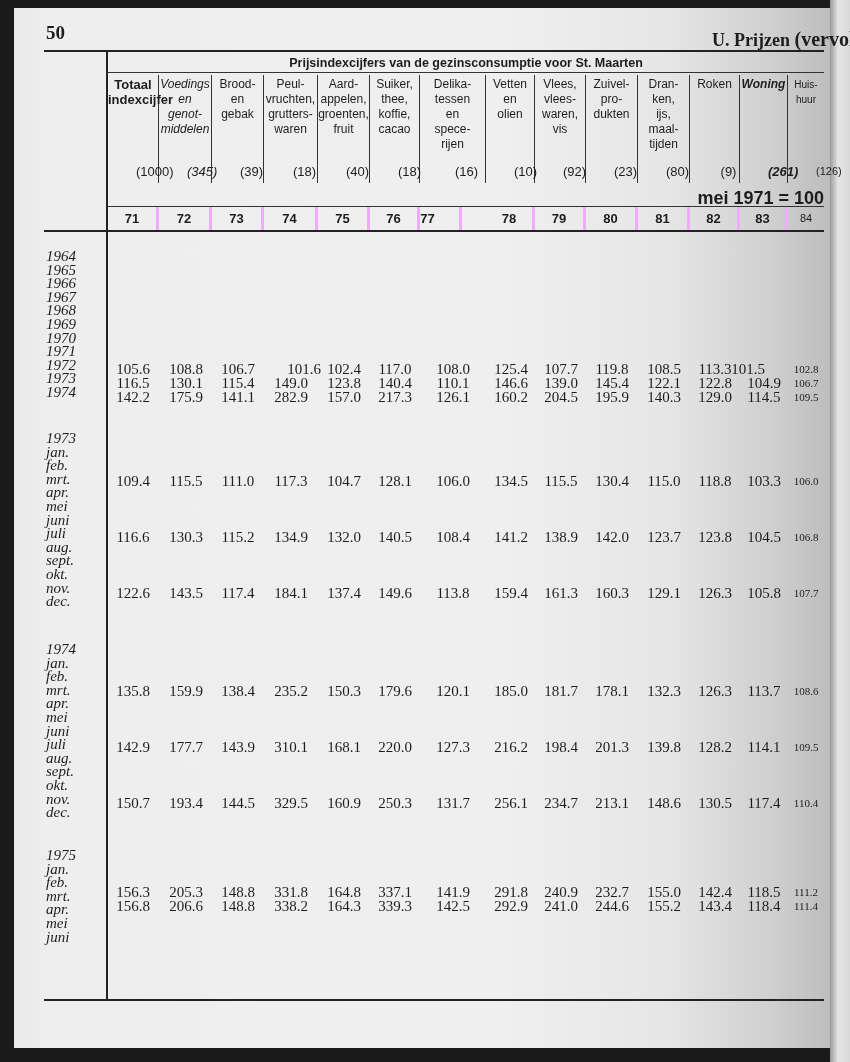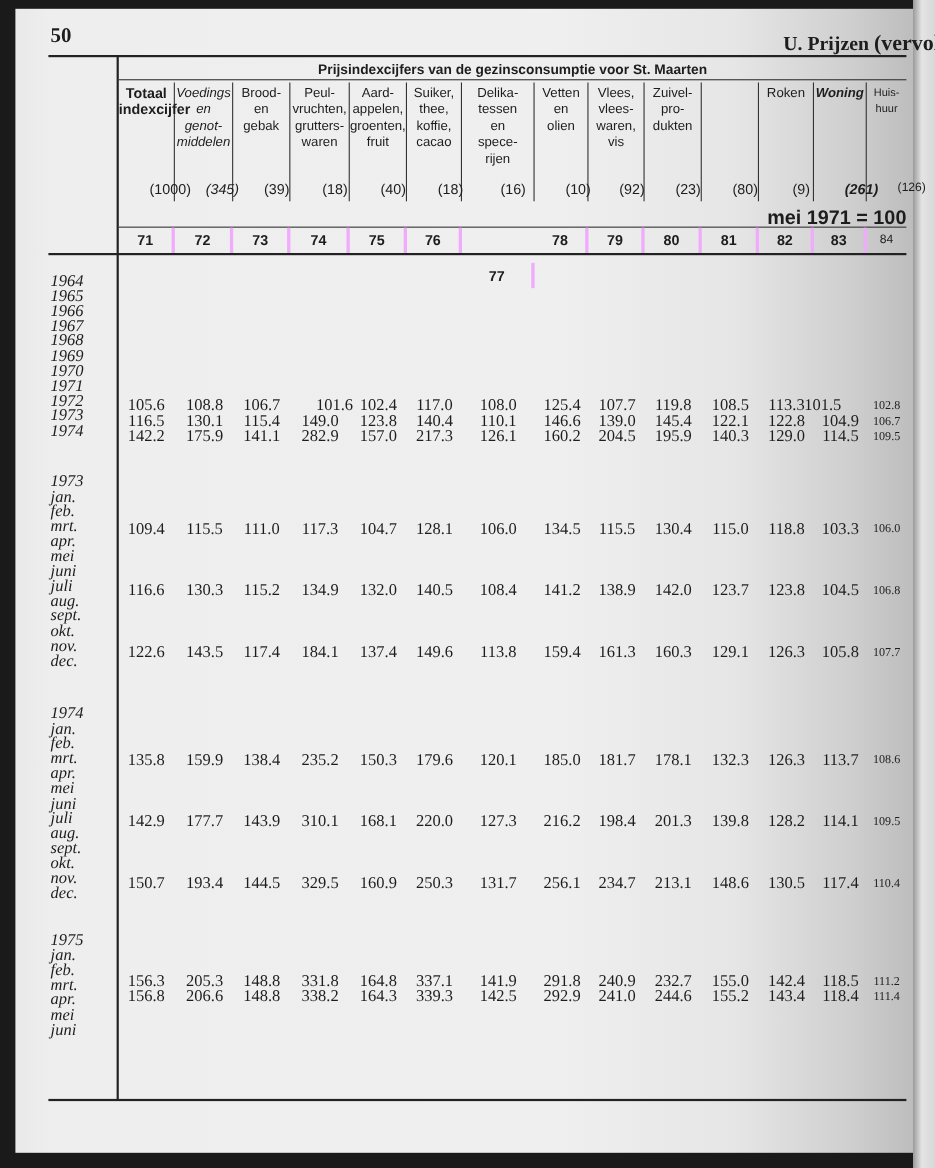--- a/index.html
+++ b/index.html
@@ -116,20 +116,21 @@
     </div>
     <div class="col-head " style="left: 535px; width: 51px;">
       <span class="lbl">Vlees,<br>vlees-<br>waren,<br>vis</span>
       <span class="wt">(92)</span>
     </div>
     <div class="col-head " style="left: 586px; width: 52px;">
       <span class="lbl">Zuivel-<br>pro-<br>dukten</span>
       <span class="wt">(23)</span>
     </div>
     <div class="col-head " style="left: 638px; width: 52px;">
+      <span class="lbl">Dran-<br>ken,<br>ijs,<br>maal-<br>tijden</span>
       <span class="wt">(80)</span>
     </div>
     <div class="col-head " style="left: 690px; width: 50px;">
       <span class="lbl">Roken</span>
       <span class="wt">(9)</span>
     </div>
     <div class="col-head bolditalic" style="left: 740px; width: 48px;">
       <span class="lbl">Woning</span>
       <span class="wt">(261)</span>
     </div>
@@ -141,21 +142,21 @@
 
 <div class="base-line">mei 1971 = 100</div>
 <div class="num-rule1"></div>
 <div id="col-nums">
     <div class="col-num" style="left: 108px; width: 51px;">71</div>
     <div class="col-num" style="left: 159px; width: 53px;">72</div>
     <div class="col-num" style="left: 212px; width: 52px;">73</div>
     <div class="col-num" style="left: 264px; width: 54px;">74</div>
     <div class="col-num" style="left: 318px; width: 52px;">75</div>
     <div class="col-num" style="left: 370px; width: 50px;">76</div>
-    <div class="col-num" style="left: 420px; width: 66px; margin-top: 32px;">77</div>
+    <div class="col-num" style="left: 396px; width: 66px;">77</div>
     <div class="col-num" style="left: 486px; width: 49px;">78</div>
     <div class="col-num" style="left: 535px; width: 51px;">79</div>
     <div class="col-num" style="left: 586px; width: 52px;">80</div>
     <div class="col-num" style="left: 638px; width: 52px;">81</div>
     <div class="col-num" style="left: 690px; width: 50px;">82</div>
     <div class="col-num" style="left: 740px; width: 48px;">83</div>
     <div class="col-num small" style="left: 788px; width: 36px; border-right: none;">84</div>
   </div>
 <div class="num-rule2"></div>
 

